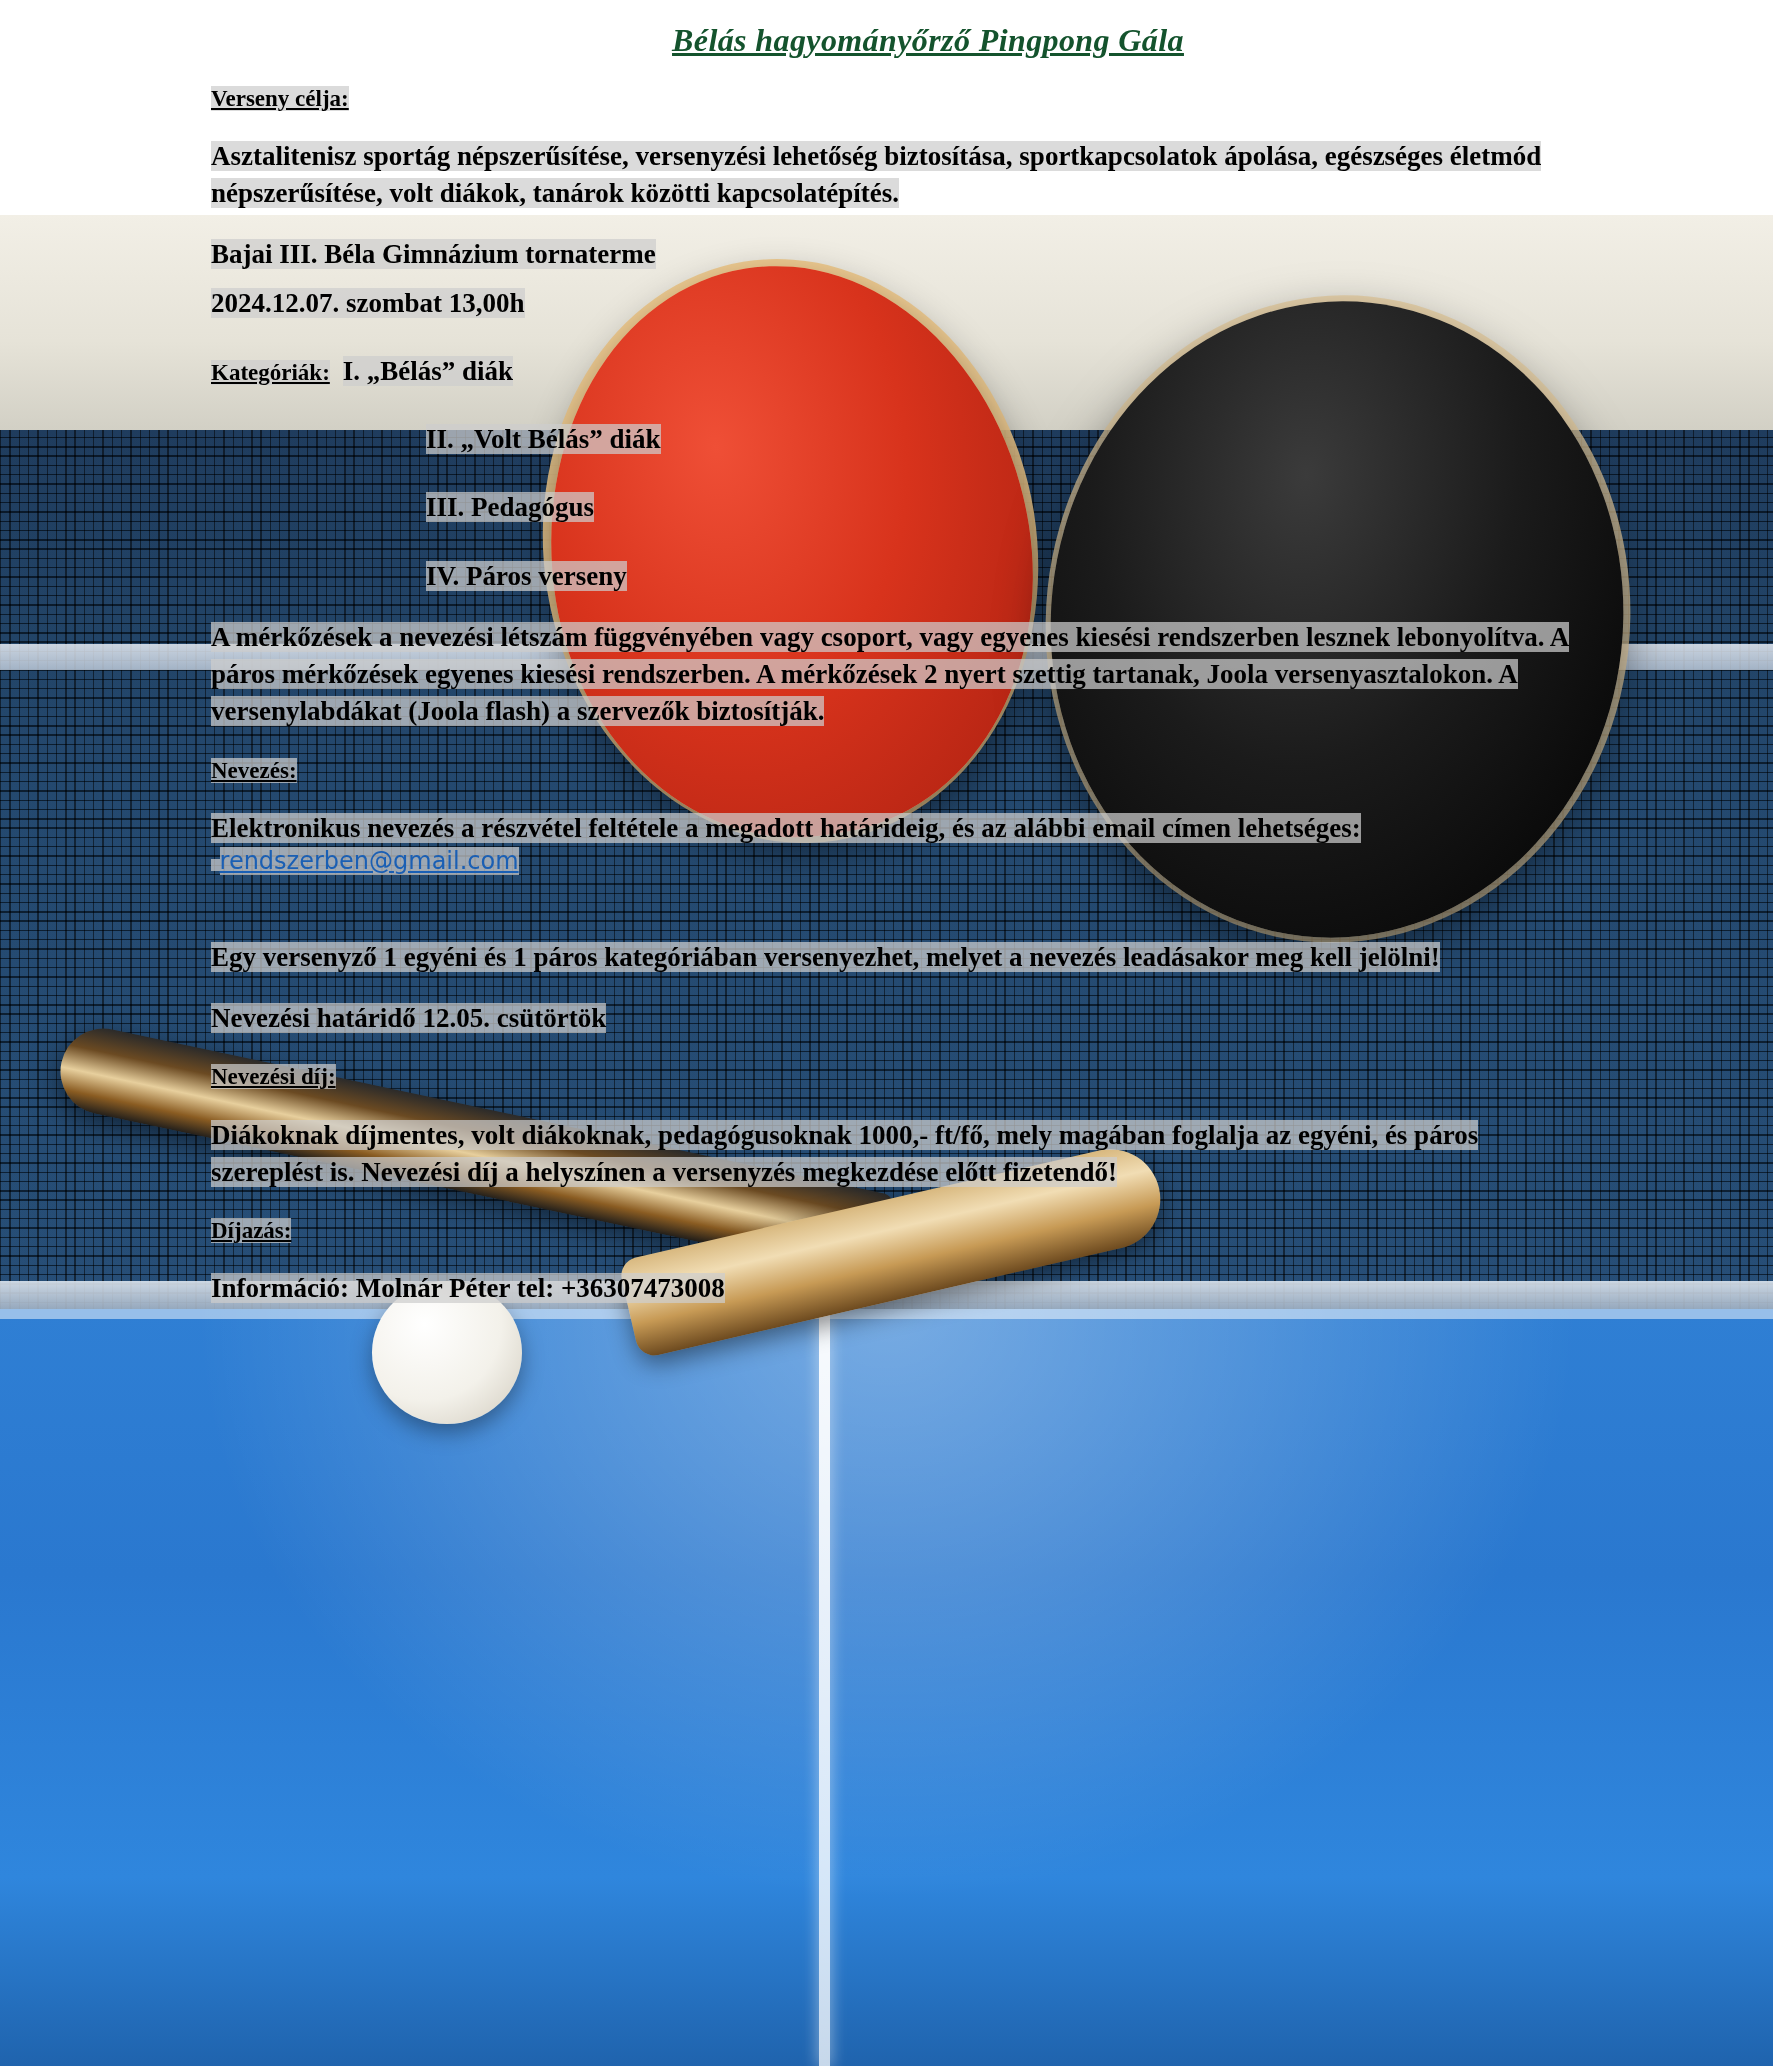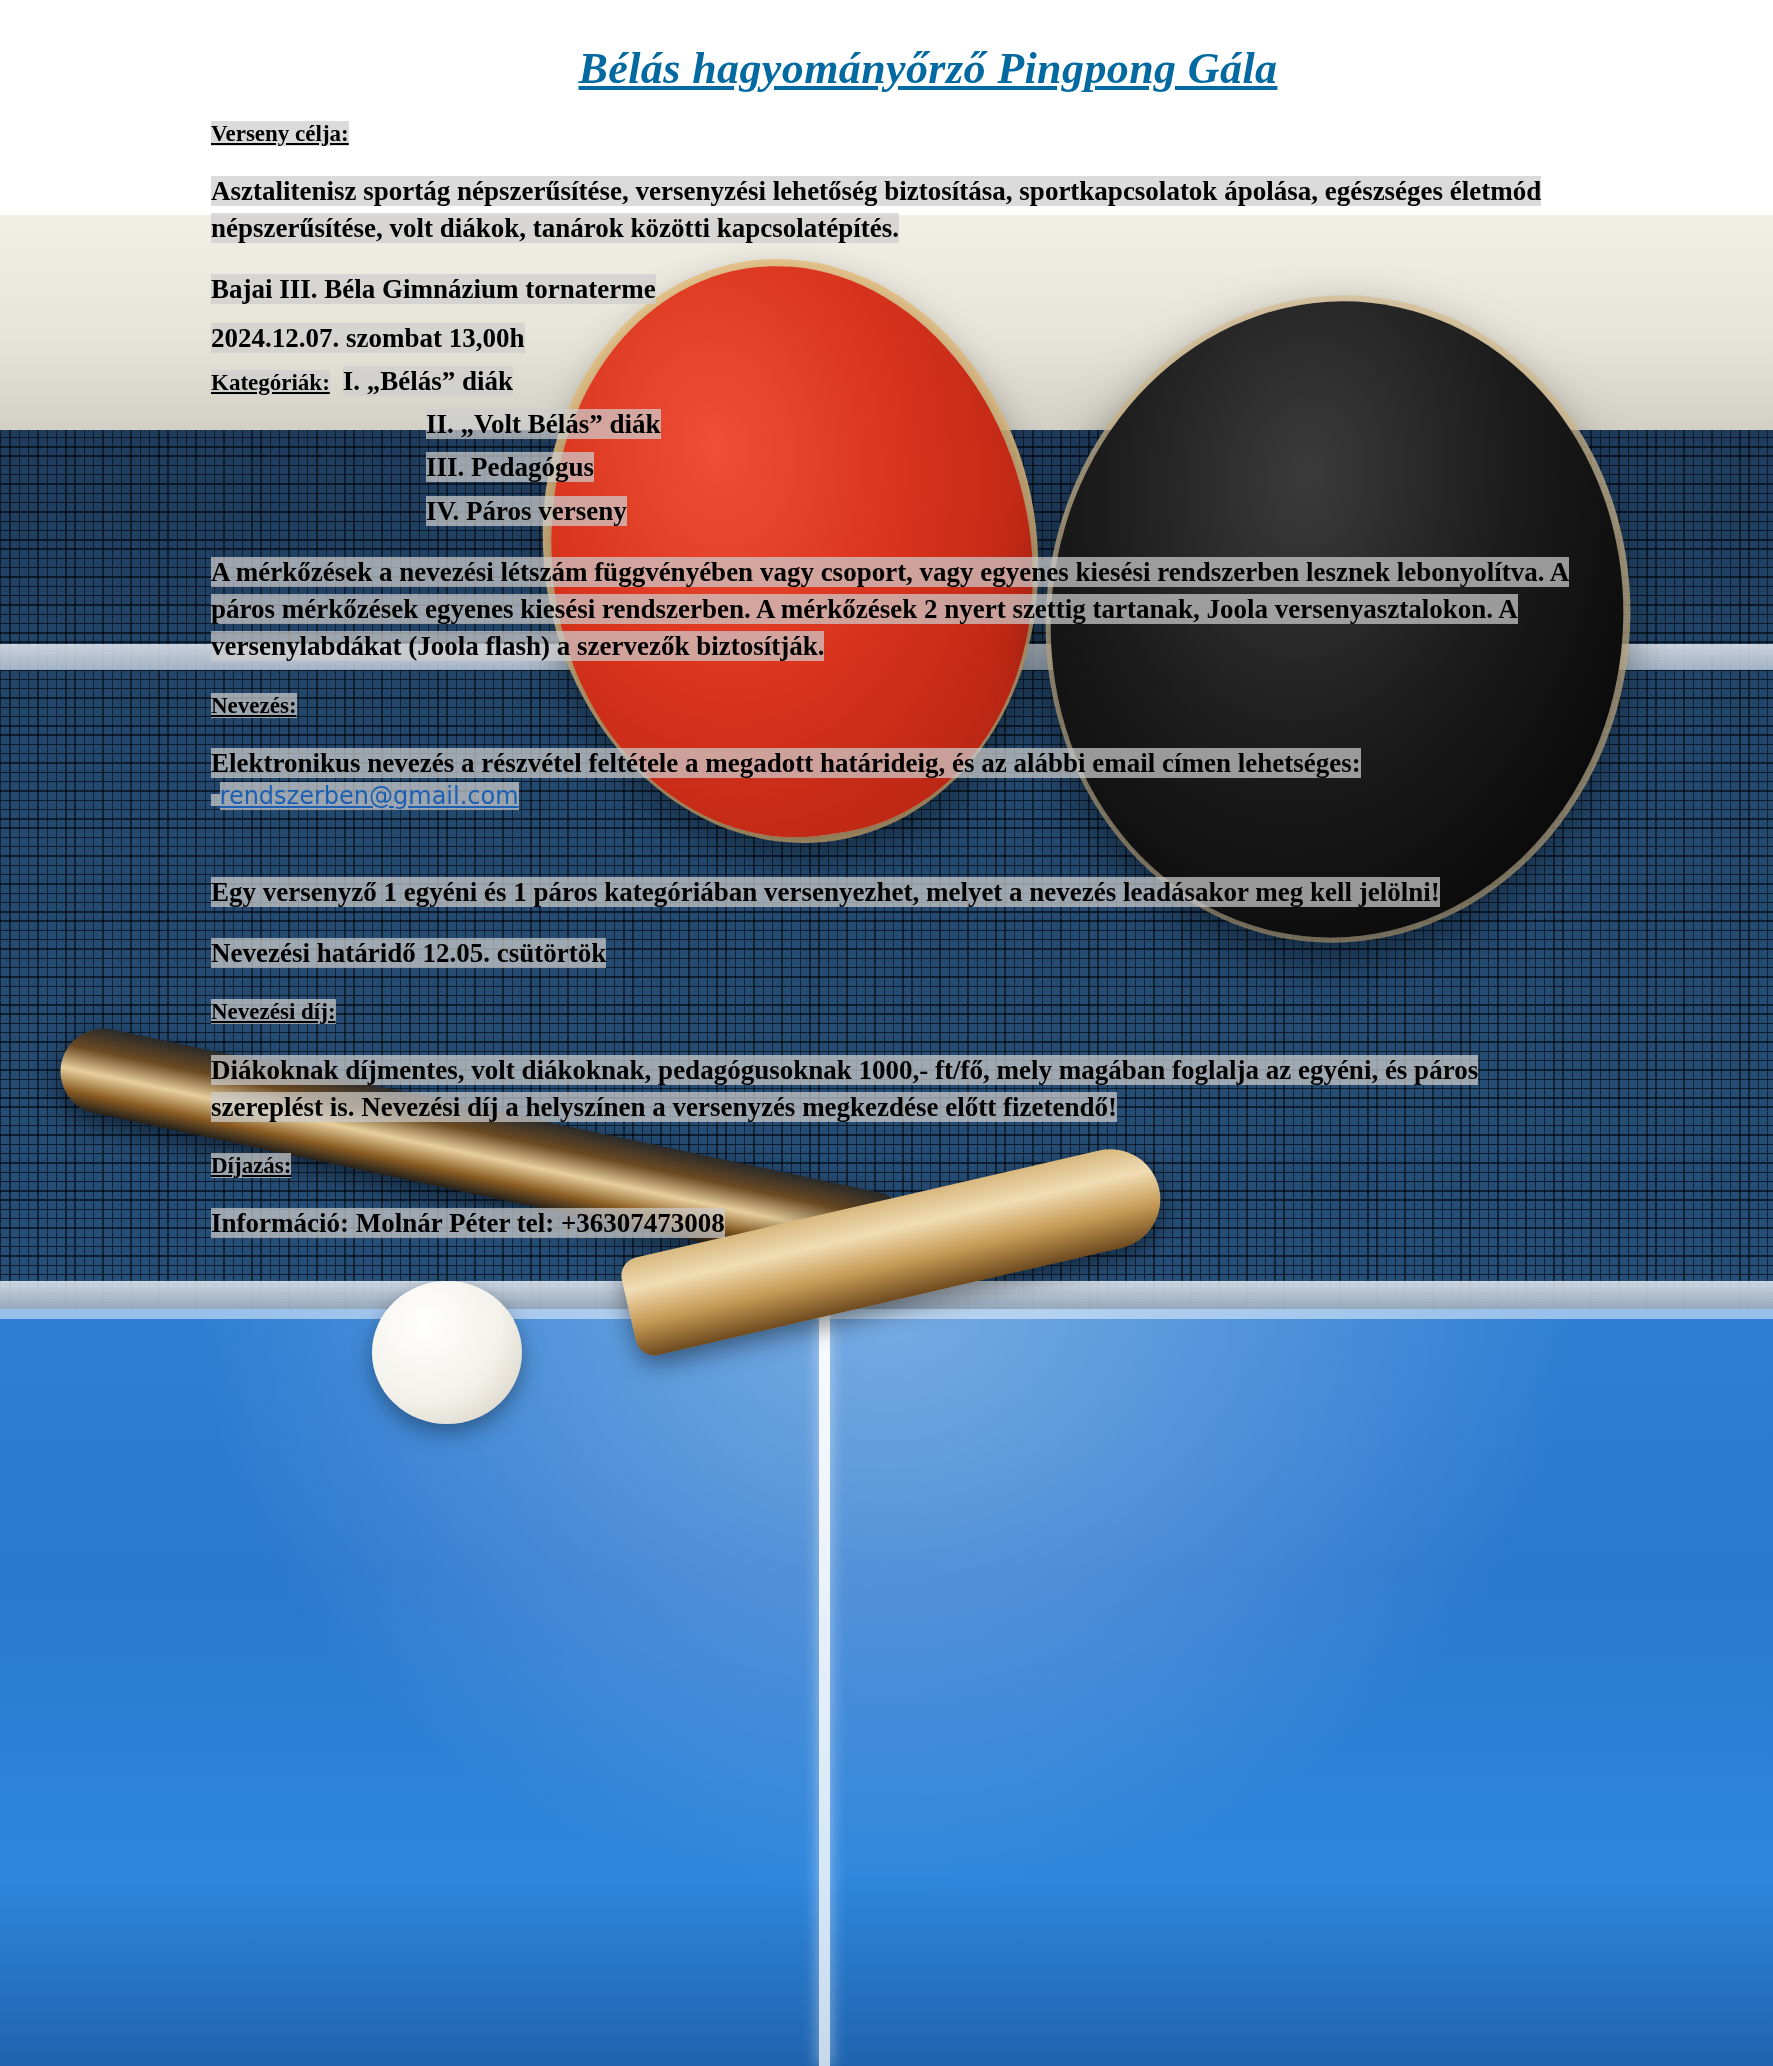--- a/index.html
+++ b/index.html
@@ -150,27 +150,27 @@
   .page {
     position: relative;
     z-index: 2;
     width: 1774px;
     height: 2066px;
     box-sizing: border-box;
     padding: 21.5px 129px 0 211px;
   }
   .doc-title {
     text-align: center;
-    font-size: 44px;
+    font-size: 32px;
     font-weight: bold;
     font-style: italic;
     text-decoration: underline;
     letter-spacing: 0.4px;
-    margin: 21px 0 0 0;
-    color: #0369a1;
+    margin: 0 0 0 0;
+    color: #14532d;
     font-family: "Liberation Serif", serif;
   }
   .hl {
     background: rgba(205,205,205,0.72);
     box-decoration-break: clone;
     -webkit-box-decoration-break: clone;
   }
   .heading {
     font-size: 23px;
     font-weight: bold;
@@ -185,21 +185,21 @@
     color: #000;
     line-height: 1.38;
     display: inline;
   }
   .block {
     margin-top: 24px;
     max-width: 1380px;
   }
   .block.tight { margin-top: 11.4px; }
   .cat-line {
-    margin-top: 6px;
+    margin-top: 31px;
     padding-left: 215px;
   }
   .cat-first { padding-left: 0; }
   .cat-first .heading { margin-right: 10px; }
   .email-link {
     font-size: 24px;
     font-weight: normal;
     color: #1a5fb4;
     text-decoration: underline;
     font-family: "DejaVu Sans", sans-serif;

